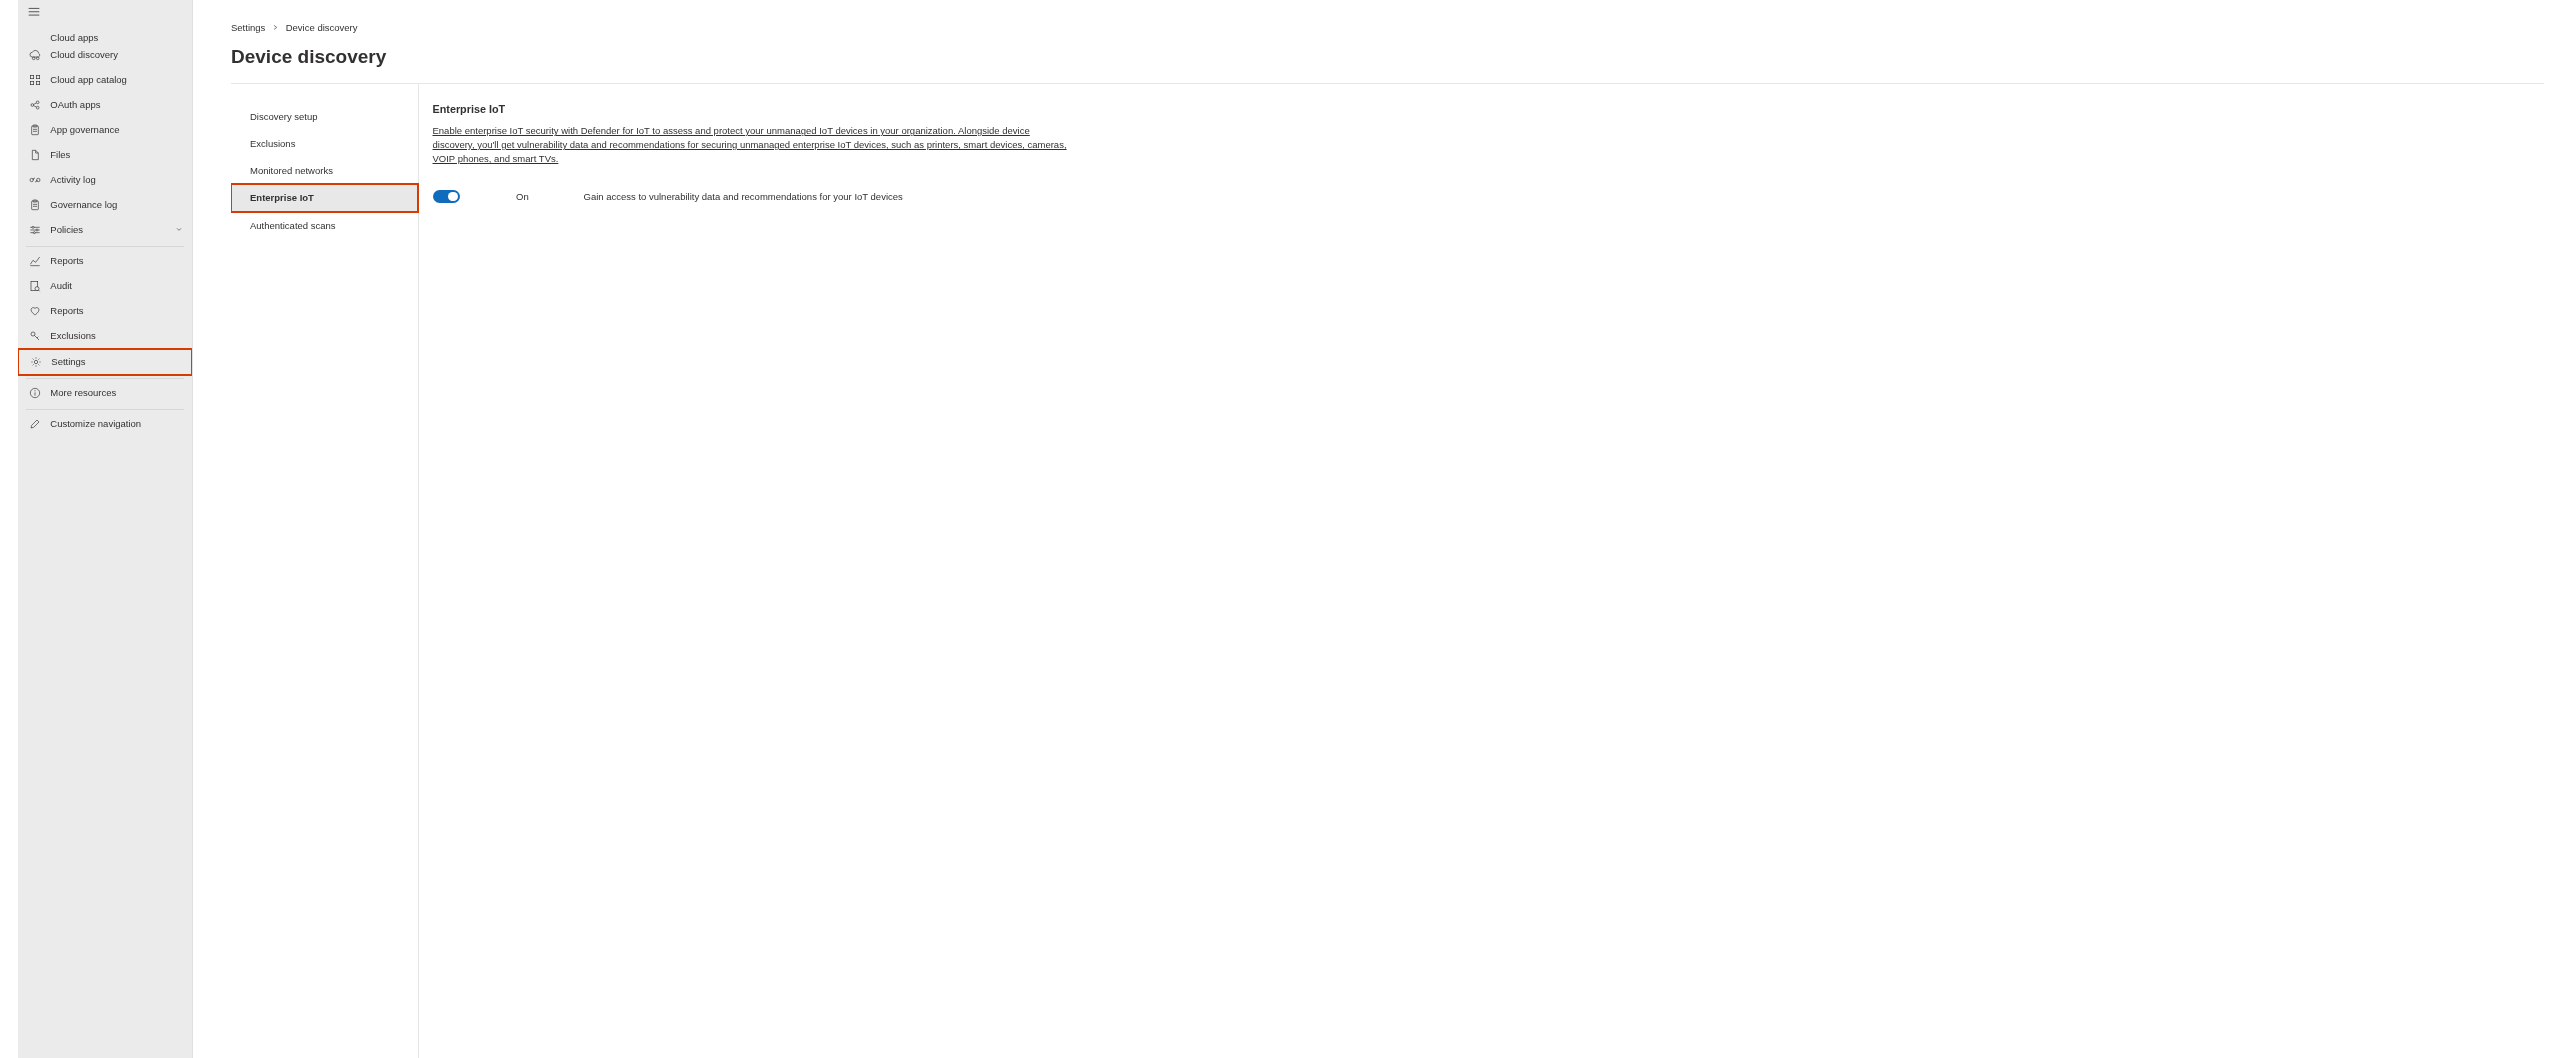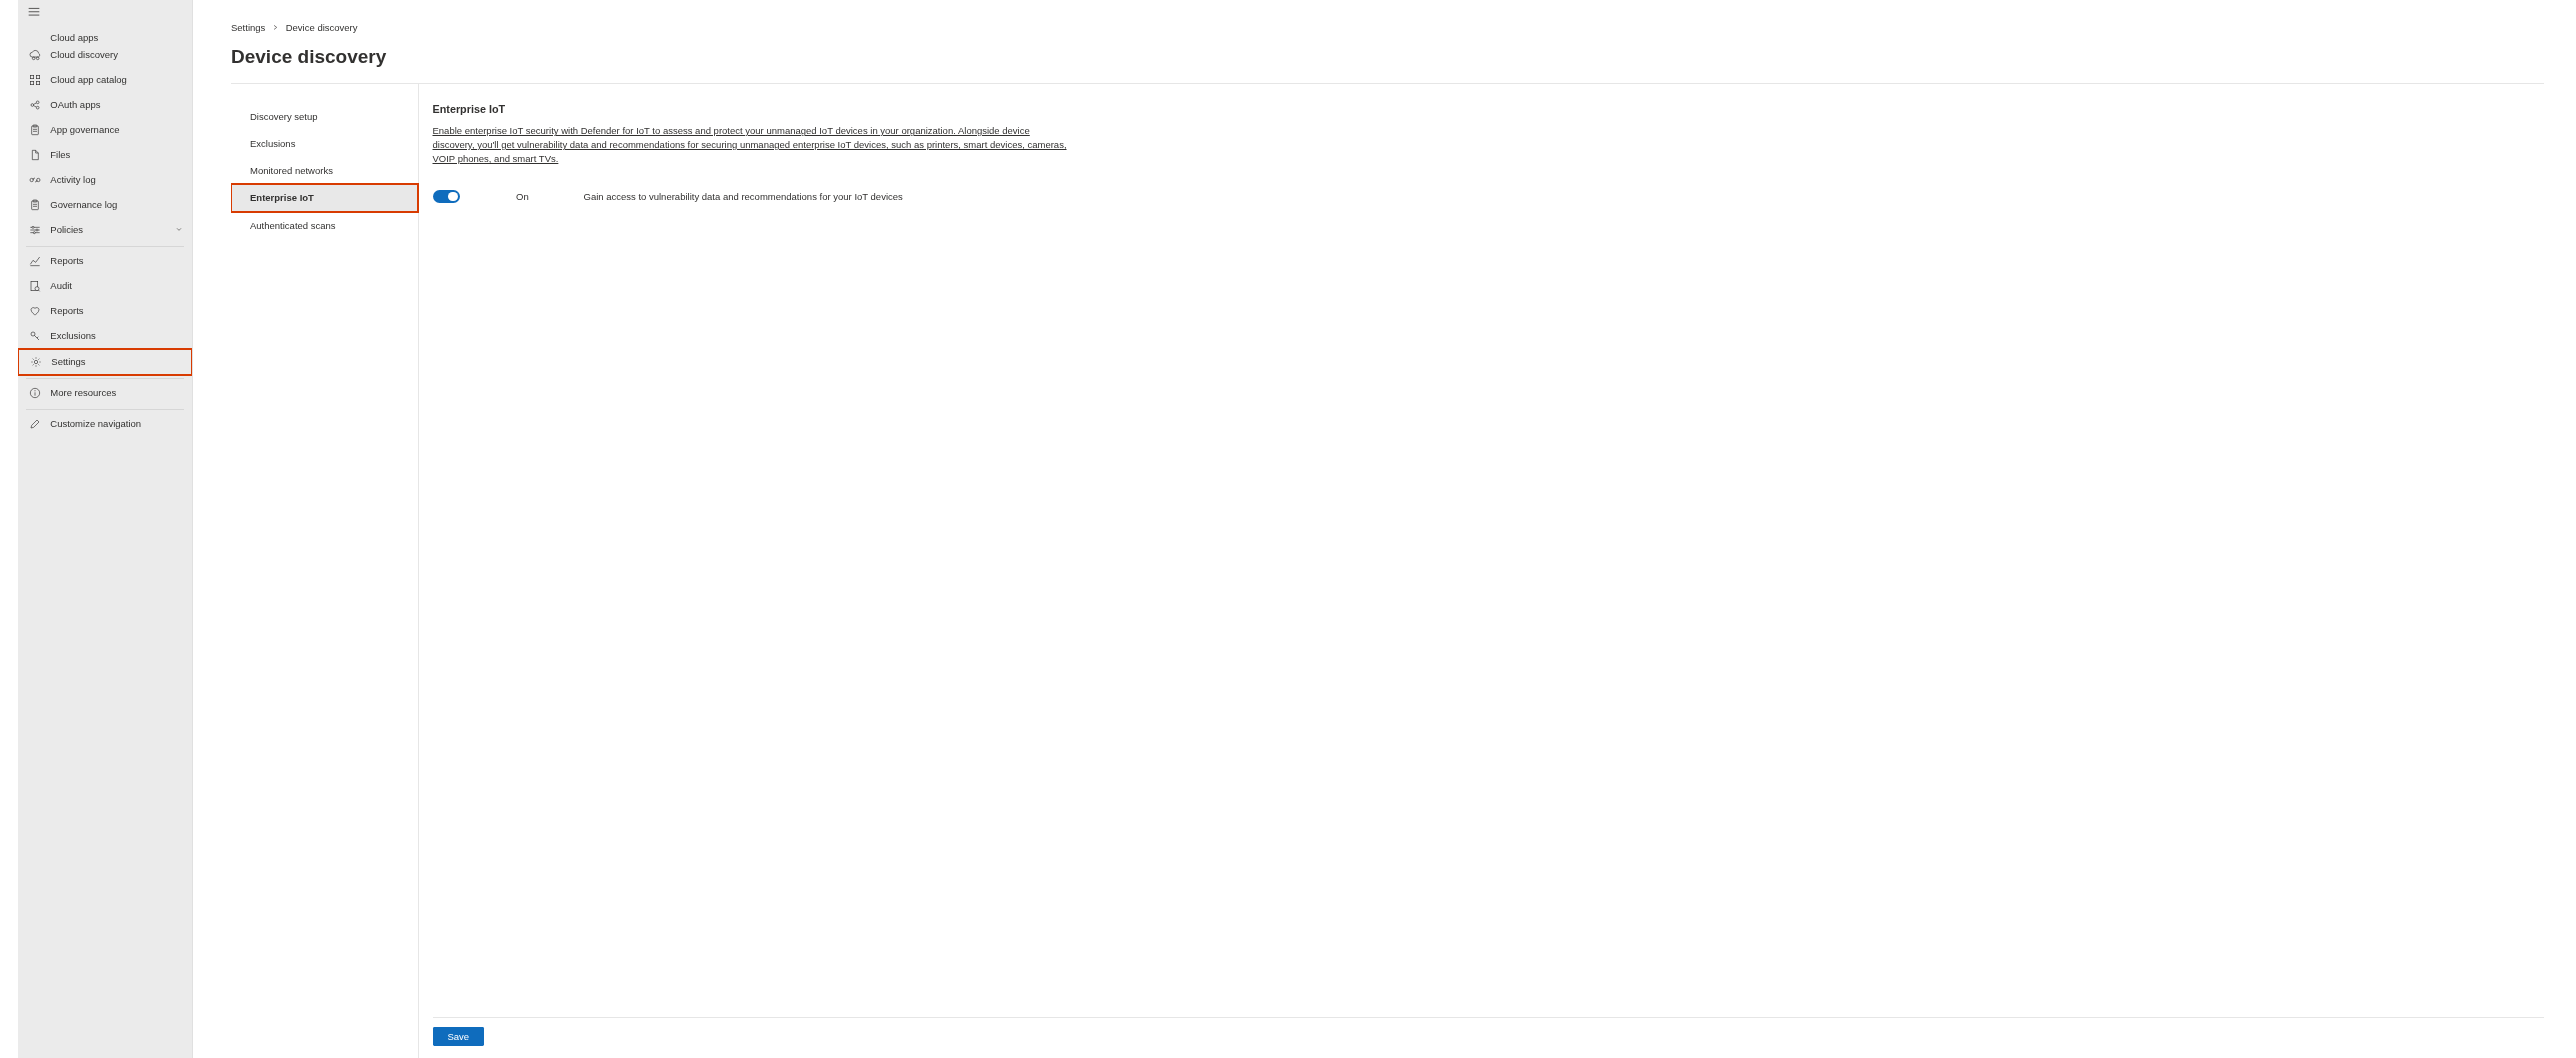--- a/index.html
+++ b/index.html
@@ -426,20 +426,17 @@
           <div class="section-title">Enterprise IoT</div>
           <div class="section-desc">Enable enterprise IoT security with Defender for IoT to assess and protect your unmanaged IoT devices in your organization. Alongside device discovery, you'll get vulnerability data and recommendations for securing unmanaged enterprise IoT devices, such as printers, smart devices, cameras, VOIP phones, and smart TVs.</div>
           <div class="toggle-row">
             <div class="toggle">
               <div class="knob"></div>
             </div>
             <span class="toggle-label">On</span>
             <span class="toggle-desc">Gain access to vulnerability data and recommendations for your IoT devices</span>
           </div>
         </div>
-        <div class="detail-footer">
-          <button class="save-btn">Save</button>
-        </div>
       </div>
     </div>
   </div>
 </div>
 
 
 </body></html>

